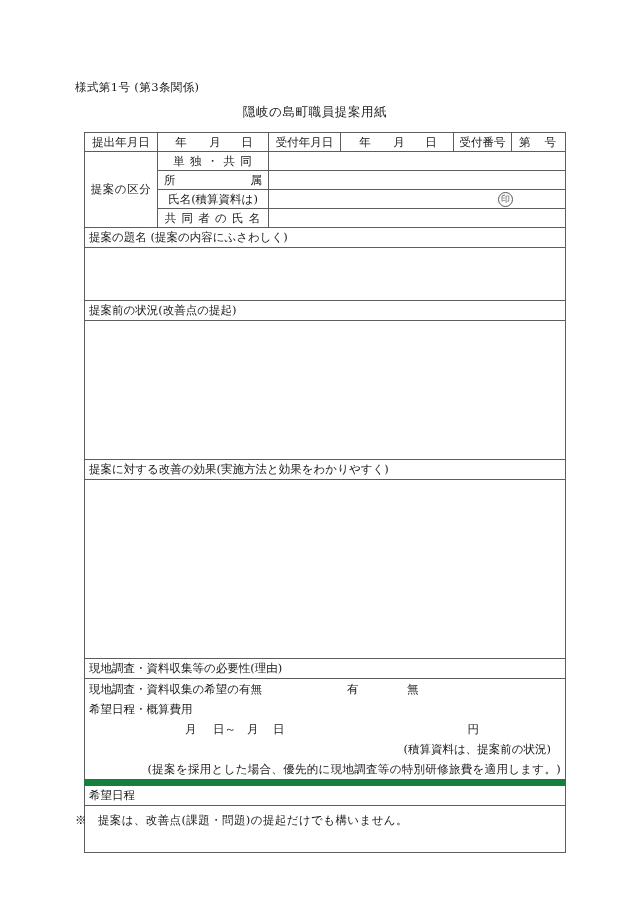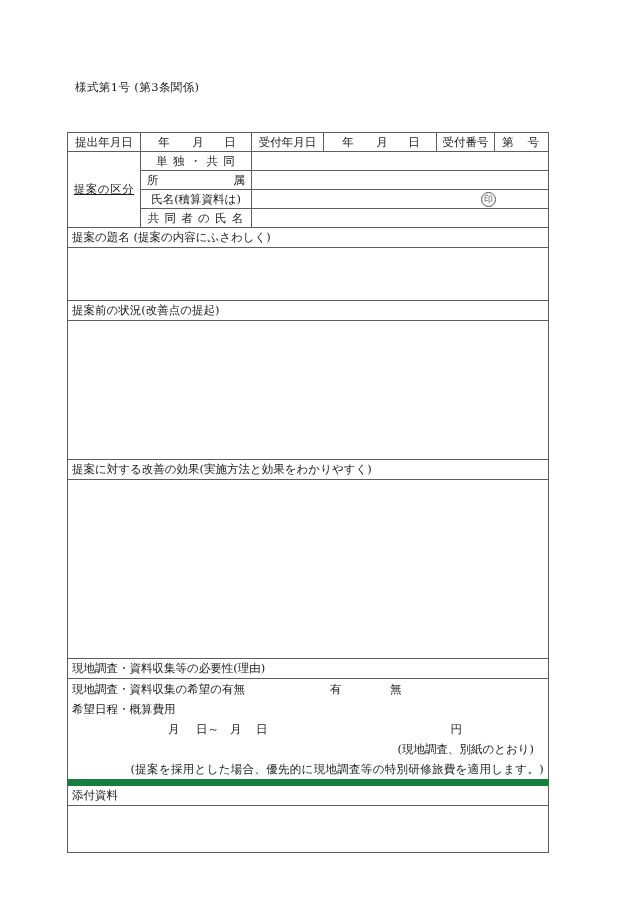--- a/index.html
+++ b/index.html
@@ -39,21 +39,21 @@
     width: 630px;
     text-align: center;
     font-size: 12.5px;
     letter-spacing: 0.6px;
     white-space: nowrap;
   }
 
   
   .form-table {
     position: absolute;
-    left: 67px;
+    left: 84px;
     top: 132px;
     width: 481px;
     border-collapse: collapse;
     table-layout: fixed;
     font-size: 11.5px;
   }
   .form-table td {
     border: 1px solid #5d5d5d;
     padding: 0 4px;
     vertical-align: middle;
@@ -92,21 +92,20 @@
     display: flex;
     justify-content: space-between;
     padding: 0 2px;
     white-space: nowrap;
   }
 
   
   .label-merge {
     text-align: center;
     letter-spacing: 0.5px;
-    text-decoration: underline;
   }
 
   
   .seal-wrap {
     display: block;
     text-align: right;
     padding-right: 48px;
   }
   .seal {
     display: inline-block;
@@ -185,20 +184,21 @@
   }
   .footnote .mark { margin-right: 11px; }
 </style>
 </head>
 <body>
 
 <div class="page">
 
   <div class="form-code">様式第1号 (第3条関係)</div>
 
+  <div class="doc-title">隠岐の島町職員提案用紙</div>
 
   <table class="form-table">
     <colgroup>
       <col style="width:73px">
       <col style="width:111px">
       <col style="width:72px">
       <col style="width:113px">
       <col style="width:58px">
       <col style="width:54px">
     </colgroup>
@@ -297,33 +297,36 @@
       <tr class="free-row">
         <td colspan="6" class="cell-blank">
           <span class="sched-line">
             <span class="s s1">月</span><span class="s s2">日～</span><span class="s s3">月</span><span class="s">日</span>
           </span>
           <span class="yen-line" style="margin-top:-15px">円</span>
         </td>
       </tr>
       <tr class="free-row">
         <td colspan="6" class="cell-blank">
-          <span class="note-right">(現地調査、別紙のとおり)</span>
+          <span class="note-right">(積算資料は、提案前の状況)</span>
         </td>
       </tr>
       <tr class="free-row last">
         <td colspan="6" class="cell-blank">
           <span class="note-indent">(提案を採用とした場合、優先的に現地調査等の特別研修旅費を適用します。)</span>
         </td>
       </tr>
 
       <tr class="sec-head">
-        <td colspan="6" class="inline-pad">添付資料</td>
+        <td colspan="6" class="inline-pad">希望日程</td>
       </tr>
       <tr>
         <td colspan="6" class="cell-blank" style="height:46px"></td>
       </tr>
 
     </tbody>
   </table>
 
+  <div class="footnote">
+    <span class="mark">※</span><span>提案は、改善点(課題・問題)の提起だけでも構いません。</span>
+  </div>
 
 </div>
 
 </body></html>

